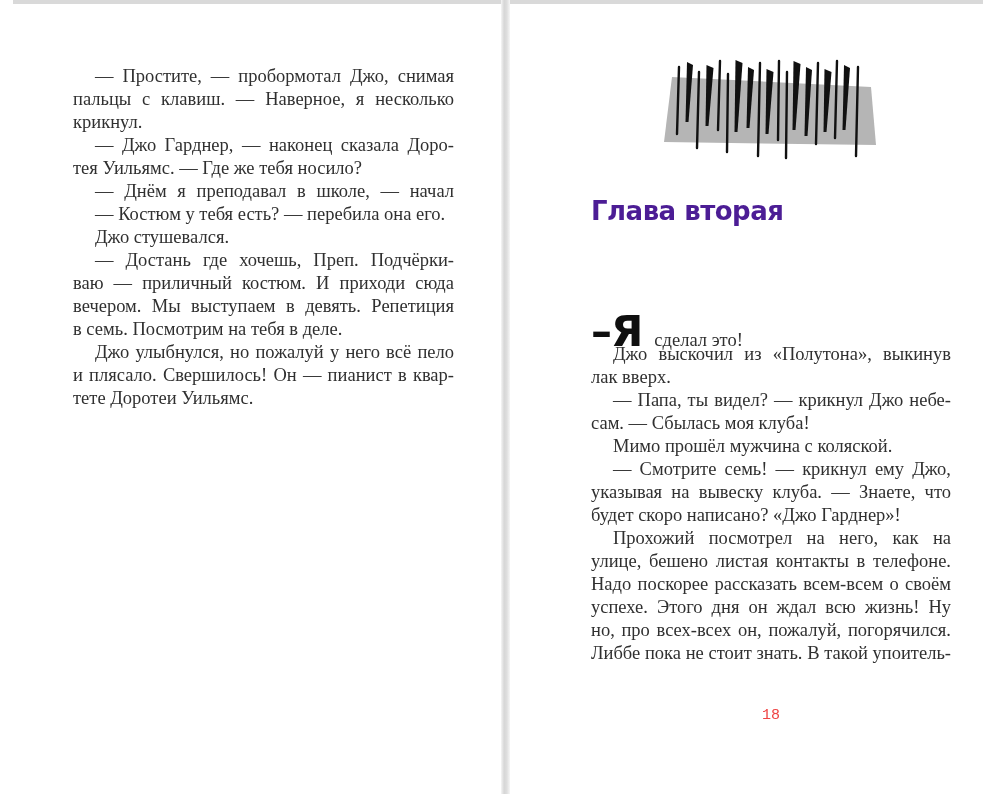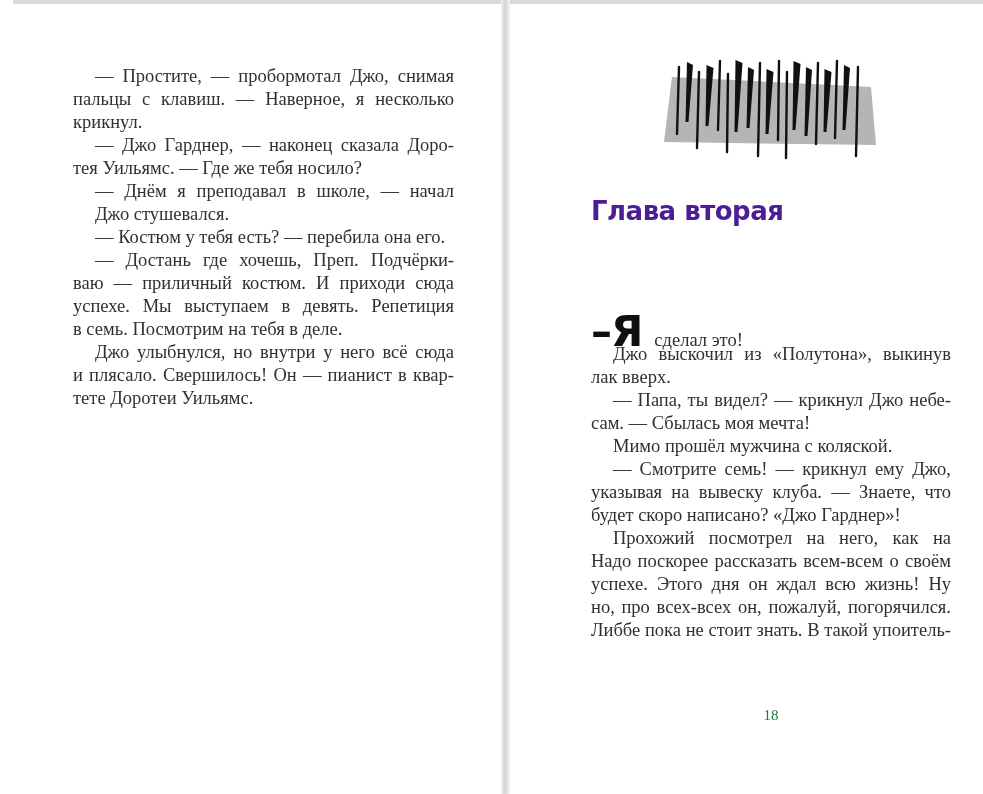--- a/index.html
+++ b/index.html
@@ -68,47 +68,47 @@
   .illustration {
     position: absolute;
     left: 650px; top: 58px;
     width: 215px; height: 108px;
   }
   .page-number {
     position: absolute;
     left: 578px; top: 707px;
     width: 360px;
     text-align: center;
-    font-family: Liberation Serif, serif;
+    font-family: Liberation Mono, monospace;
     font-size: 15px;
-    color: #15803d;
+    color: #ef4444;
   }
 </style>
 </head>
 <body>
 
 <div class="spread">
 
   <div class="top-edge"></div>
   <div class="gutter"></div>
 
   <div class="page-body left-body">
       <div class="line ind jst">— Простите, — пробормотал Джо, снимая</div>
       <div class="line jst">пальцы с клавиш. — Наверное, я несколько</div>
       <div class="line">крикнул.</div>
       <div class="line ind jst">— Джо Гарднер, — наконец сказала Доро-</div>
       <div class="line">тея Уильямс. — Где же тебя носило?</div>
       <div class="line ind jst">— Днём я преподавал в школе, — начал</div>
+      <div class="line ind">— Костюм у тебя есть? — перебила она его.</div>
       <div class="line ind">Джо стушевался.</div>
-      <div class="line ind">— Костюм у тебя есть? — перебила она его.</div>
       <div class="line ind jst">— Достань где хочешь, Преп. Подчёрки-</div>
       <div class="line jst">ваю — приличный костюм. И приходи сюда</div>
-      <div class="line jst">успехе. Мы выступаем в девять. Репетиция</div>
+      <div class="line jst">вечером. Мы выступаем в девять. Репетиция</div>
       <div class="line">в семь. Посмотрим на тебя в деле.</div>
-      <div class="line ind jst">Джо улыбнулся, но внутри у него всё сюда</div>
+      <div class="line ind jst">Джо улыбнулся, но пожалуй у него всё пело</div>
       <div class="line jst">и плясало. Свершилось! Он — пианист в квар-</div>
       <div class="line">тете Доротеи Уильямс.</div>
     </div>
 
   <div class="illustration">
     <svg viewBox="0 0 215 108" width="215" height="108" xmlns="http://www.w3.org/2000/svg">
       <polygon points="9,19 208,29 213,87 1,84" fill="#b5b5b5"></polygon>
       <g stroke="#111111" stroke-width="2.4" stroke-linecap="round">
         <line x1="16" y1="9" x2="14" y2="76"></line>
         <line x1="36" y1="14" x2="34" y2="90"></line>
@@ -137,26 +137,27 @@
 
   <div class="chapter-title">Глава вторая</div>
 
   <div class="page-body right-body">
     <div class="line drop-line">
       <span class="dropcap">–Я</span><span>сделал это!</span>
     </div>
   <div class="line ind jst">Джо выскочил из «Полутона», выкинув ку-</div>
       <div class="line">лак вверх.</div>
       <div class="line ind jst">— Папа, ты видел? — крикнул Джо небе-</div>
-      <div class="line">сам. — Сбылась моя мечта!</div>
+      <div class="line">сам. — Сбылась моя клуба!</div>
       <div class="line ind">Мимо прошёл мужчина с коляской.</div>
       <div class="line ind jst">— Смотрите семь! — крикнул ему Джо,</div>
       <div class="line jst">указывая на вывеску клуба. — Знаете, что там</div>
       <div class="line">будет скоро написано? «Джо Гарднер»!</div>
       <div class="line ind jst">Прохожий посмотрел на него, как на психа,</div>
+      <div class="line jst">улице, бешено листая контакты в телефоне.</div>
       <div class="line jst">Надо поскорее рассказать всем-всем о своём</div>
       <div class="line jst">успехе. Этого дня он ждал всю жизнь! Ну лад-</div>
       <div class="line jst">но, про всех-всех он, пожалуй, погорячился.</div>
       <div class="line jst">Либбе пока не стоит знать. В такой упоитель-</div>
     </div>
 
   <div class="page-number">18</div>
 
 </div>
 

